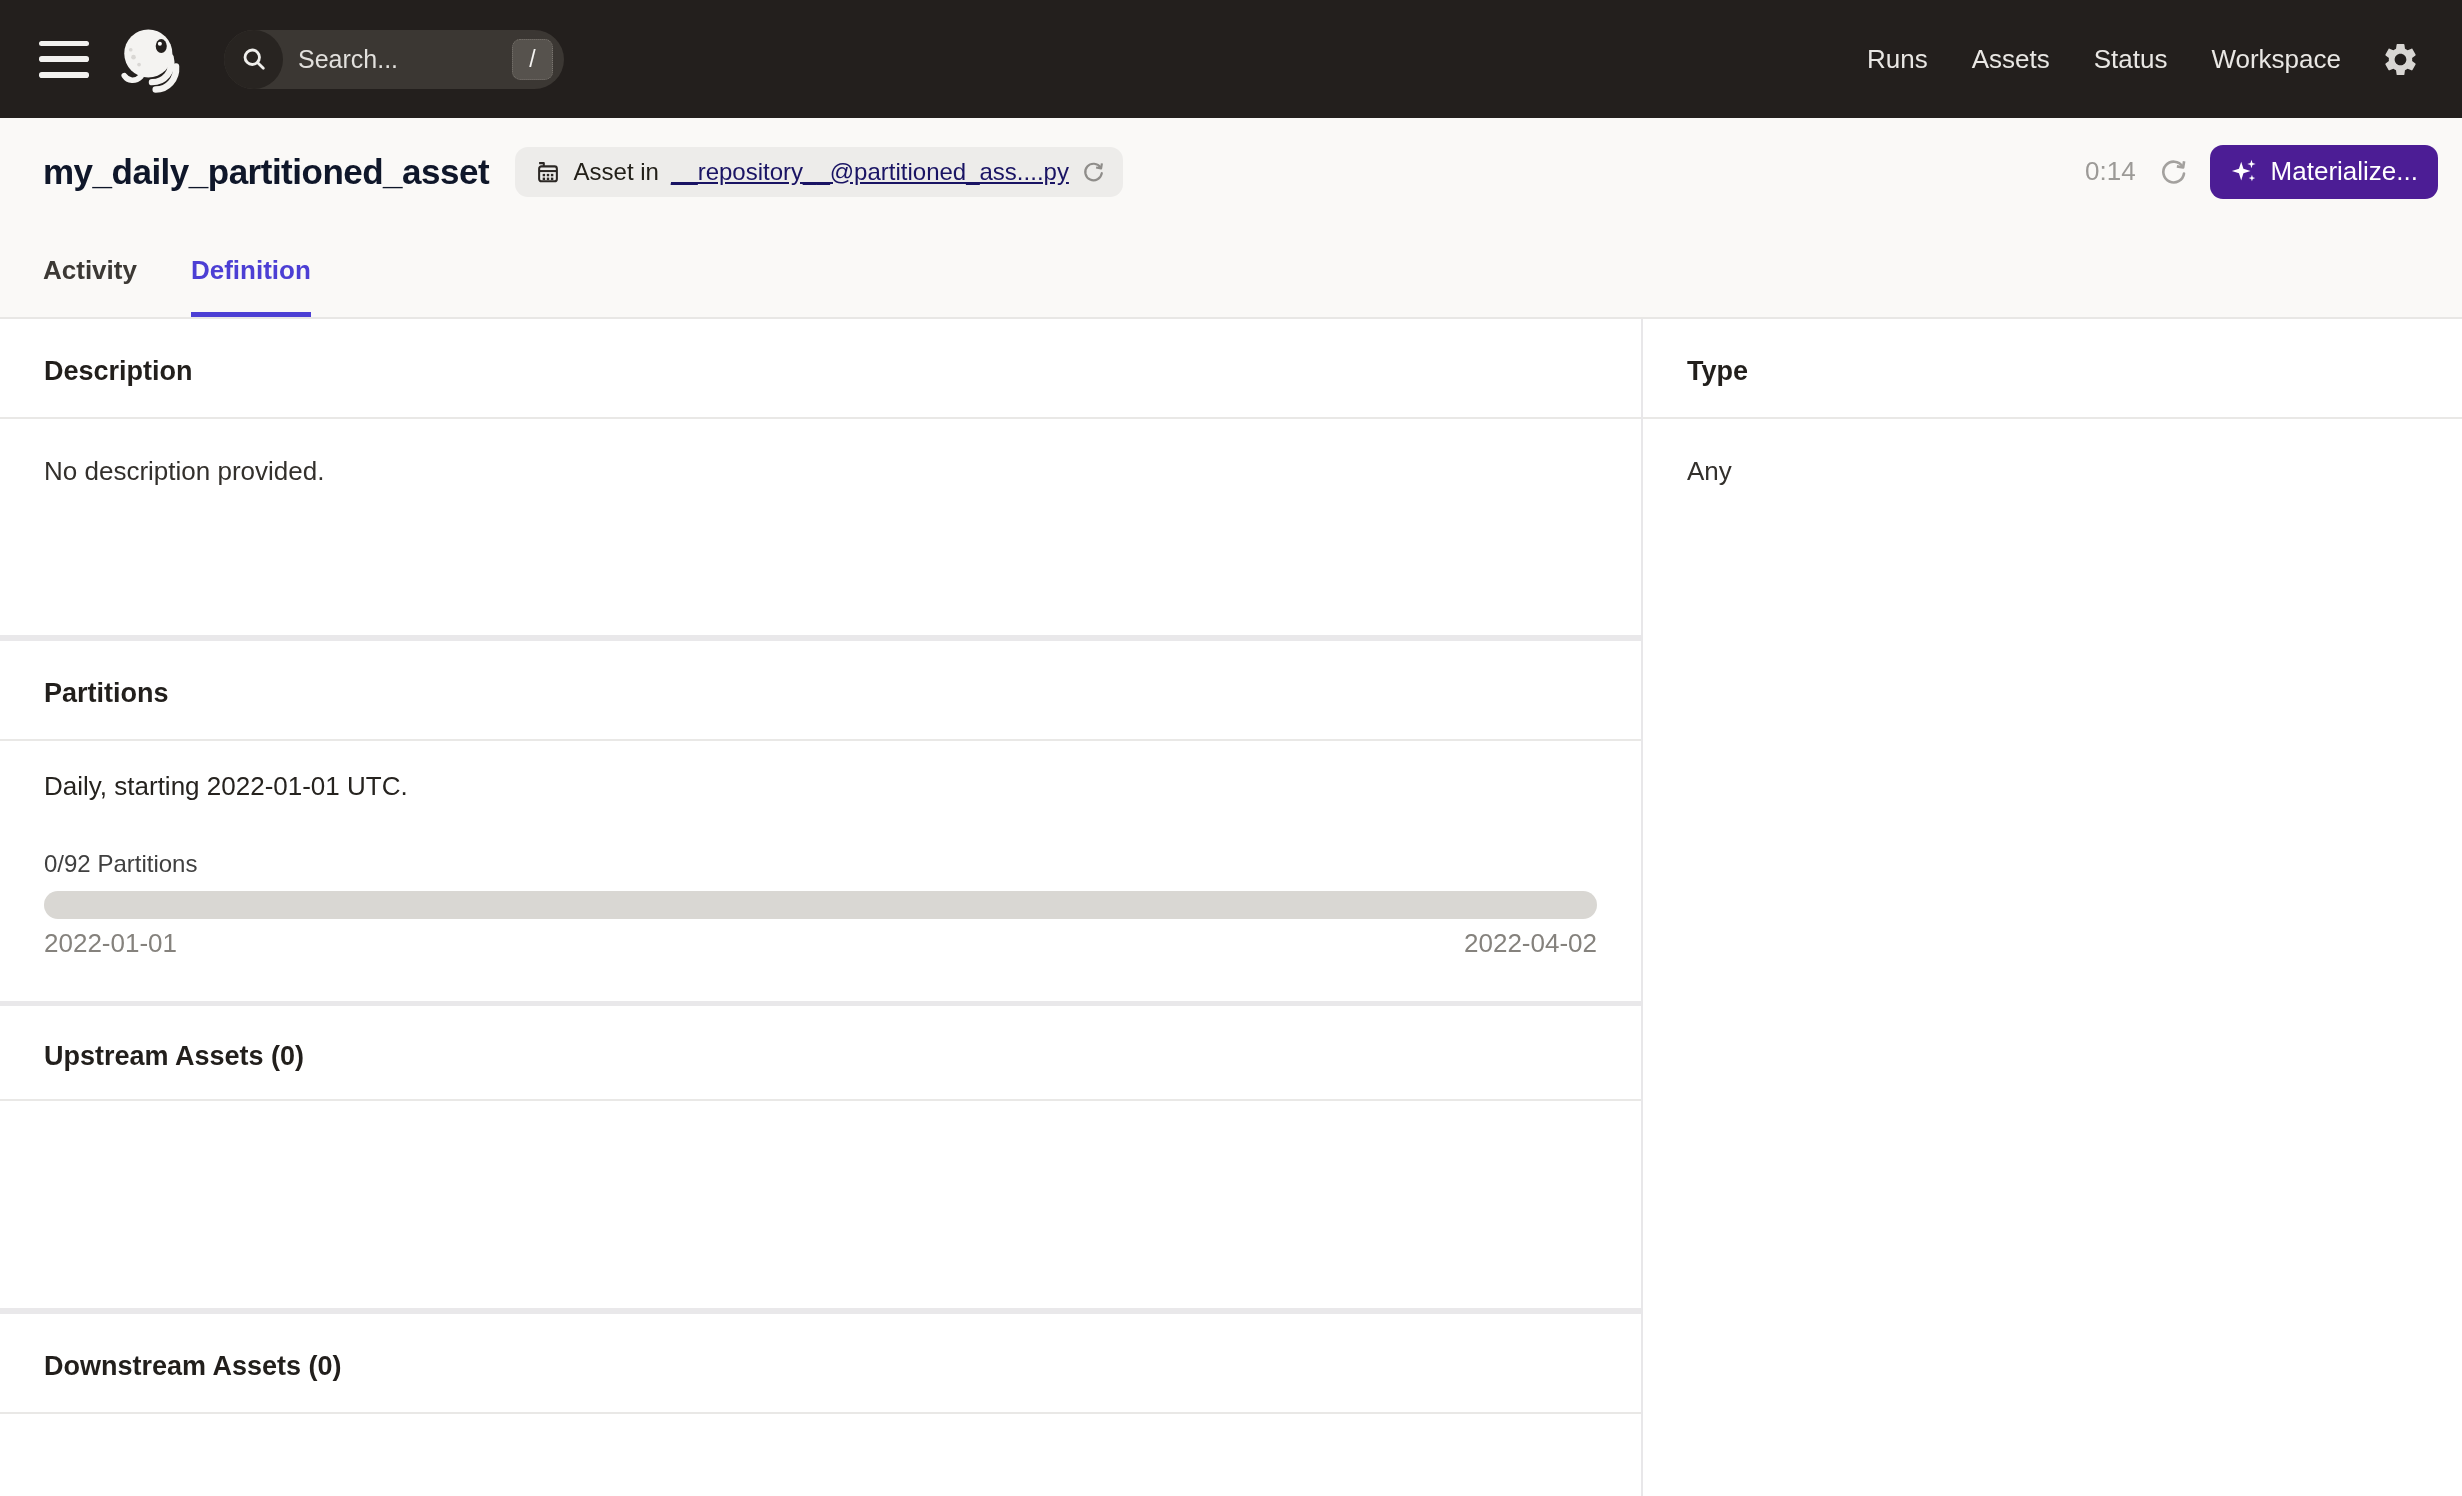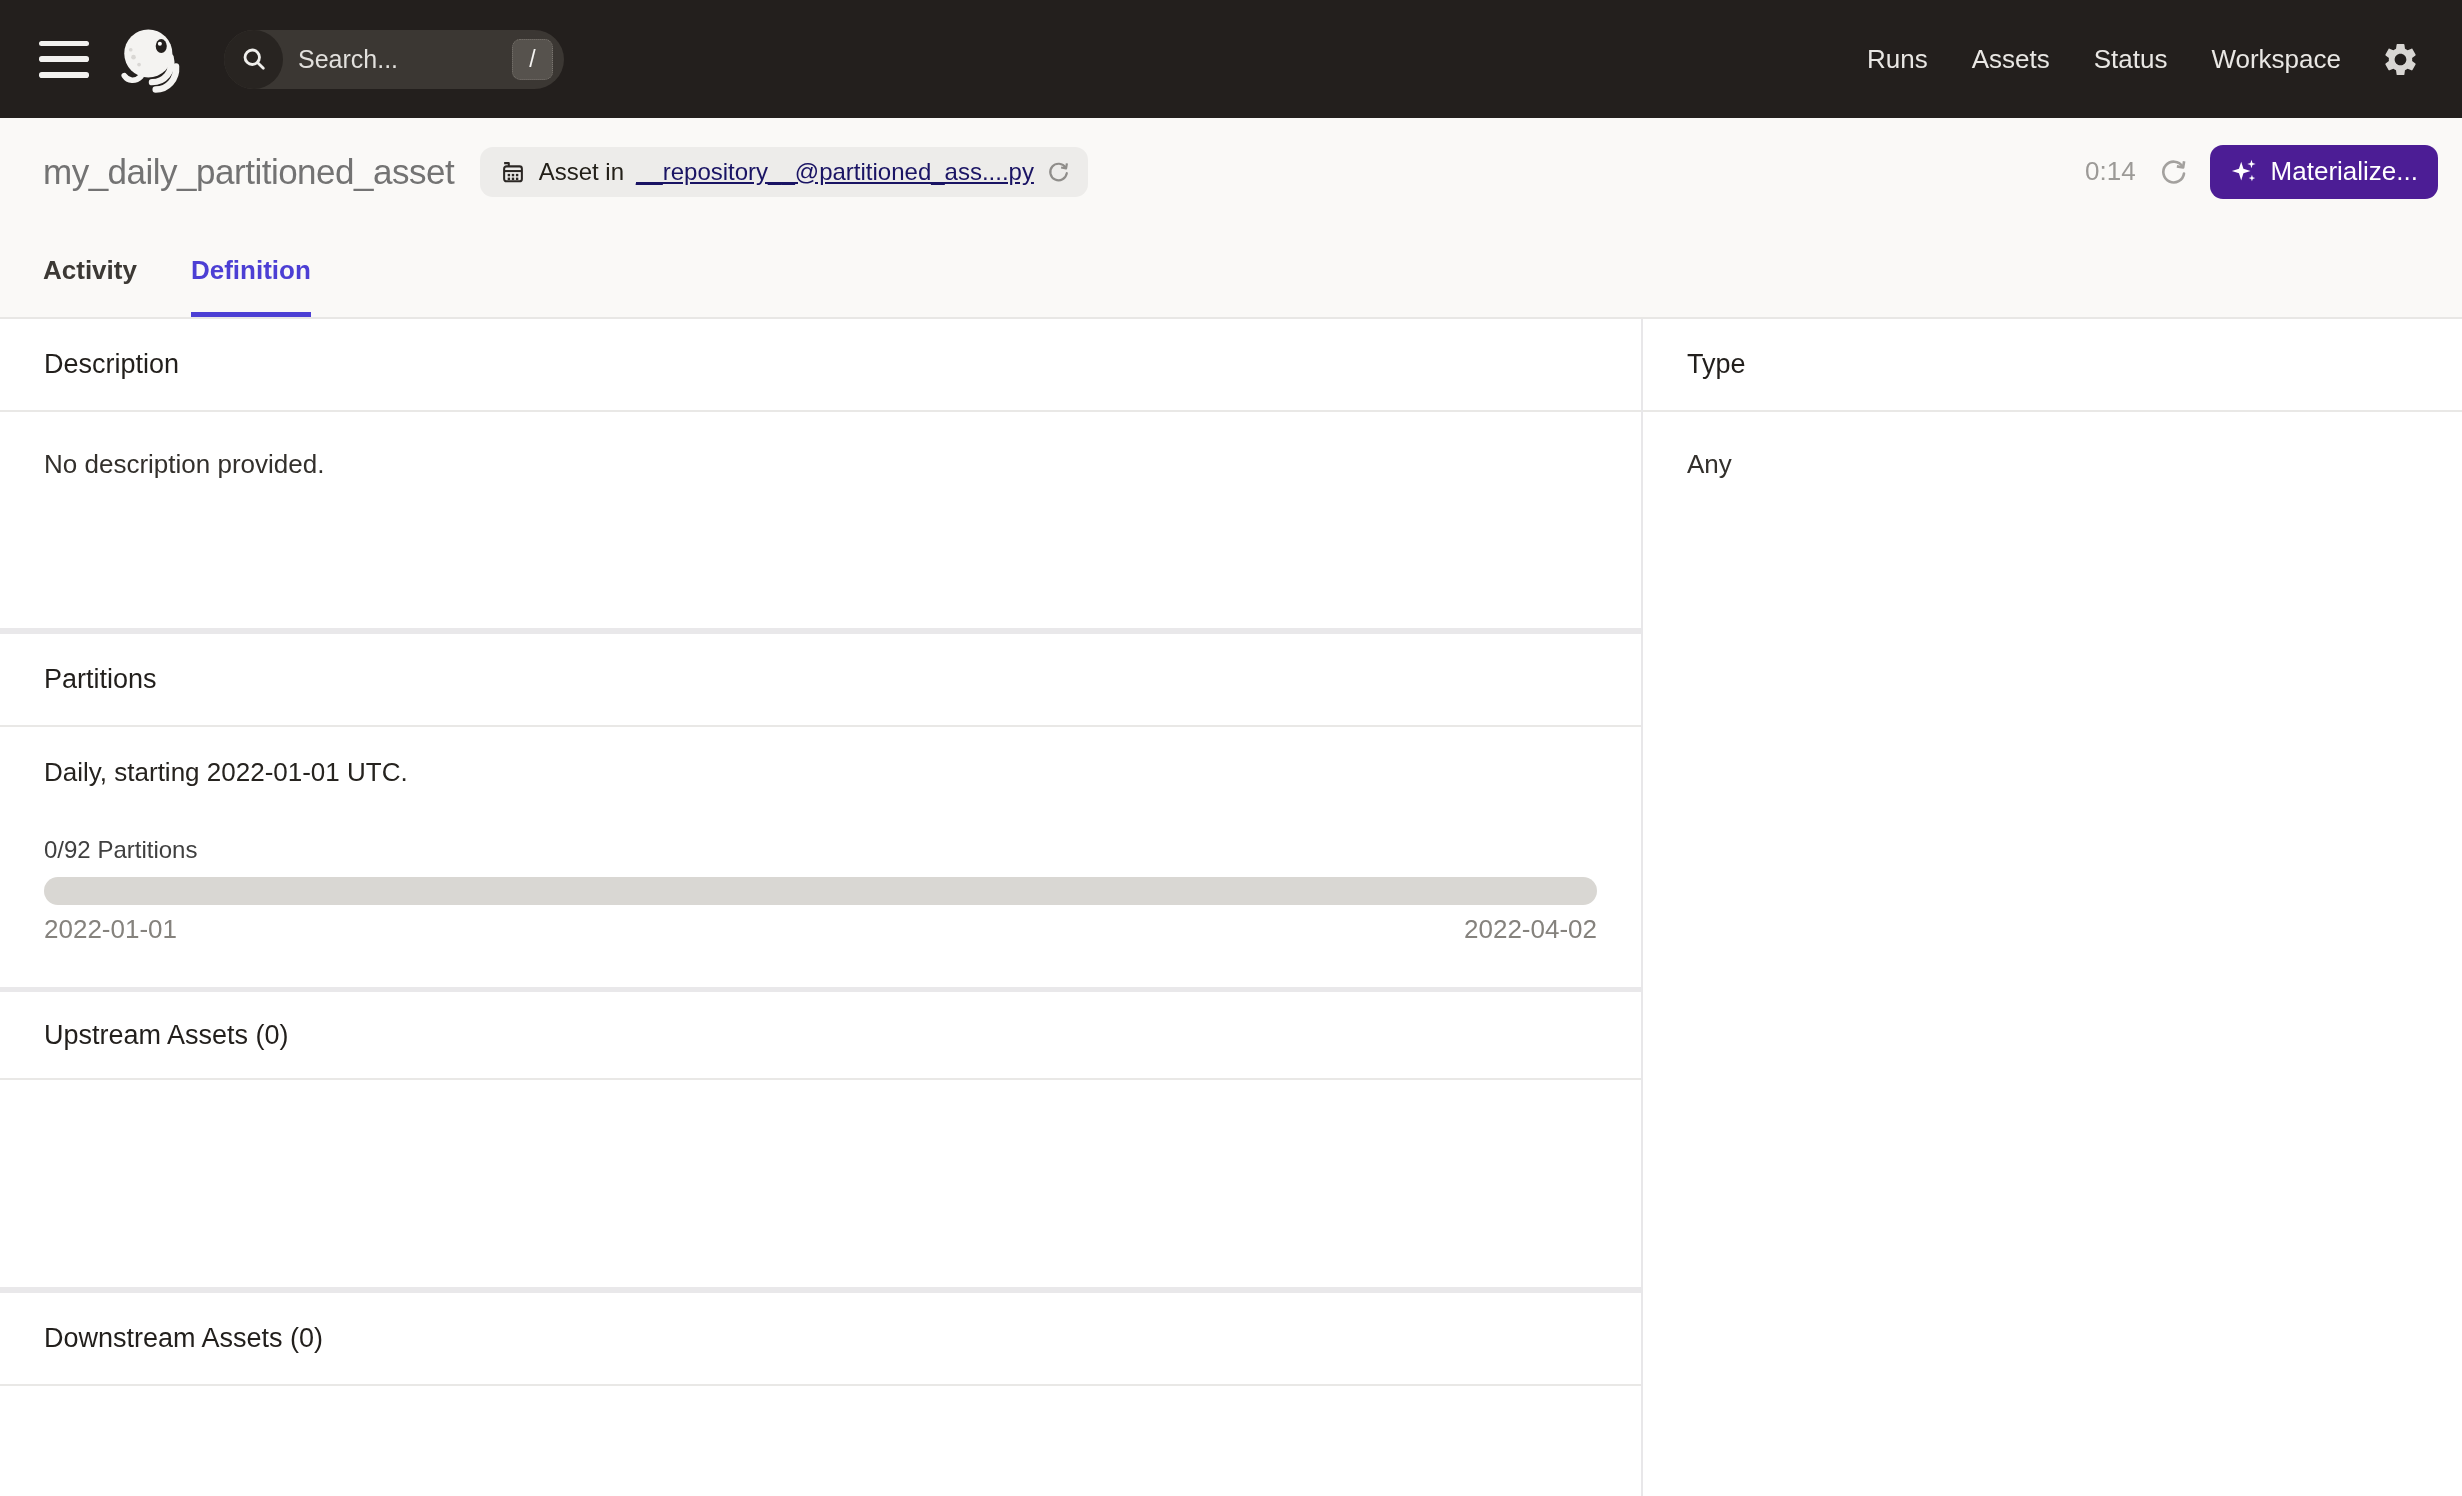--- a/index.html
+++ b/index.html
@@ -41,21 +41,21 @@
   .nav-links { margin-left:auto; display:flex; align-items:center; gap:44px; }
   .nav-link { color:#e9e7e4; font-size:26px; font-weight:500; cursor:pointer; }
   .gear { margin-left:39px; width:41px; height:41px; cursor:pointer; display:flex; align-items:center; justify-content:center; }
 
   
   .page-header {
     height:201px; background:#faf9f7; border-bottom:2.8px solid #e8e7e5;
     display:flex; flex-direction:column;
   }
   .title-row { display:flex; align-items:center; padding:0 24px 0 43px; margin-top:24px; height:59px; }
-  .page-title { font-size:35px; font-weight:400; color:#737373; letter-spacing:-0.5px; }
+  .page-title { font-size:35px; font-weight:700; color:#0f172a; letter-spacing:-0.5px; }
   .asset-badge {
     margin-left:26px; height:50px; background:#edecea; border-radius:13px;
     display:flex; align-items:center; gap:12px; padding:0 18.5px; font-size:24px; color:#232019;
   }
   .asset-link { color:#1a1464; text-decoration:underline; cursor:pointer; }
   .badge-refresh { cursor:pointer; display:flex; }
   .header-right { margin-left:auto; display:flex; align-items:center; gap:22px; }
   .timer { color:#9c9a97; font-size:26px; }
   .refresh-btn { cursor:pointer; display:flex; }
   .materialize-btn {
@@ -68,21 +68,21 @@
   .tab.active { color:#4c3fd4; border-bottom-color:#4c3fd4; }
 
   
   .content { display:flex; height:1178px; align-items:stretch; }
   .col-left { width:1641px; flex:0 0 auto; display:flex; flex-direction:column; background:#ffffff; }
   .col-right { flex:1; border-left:2.8px solid #e8e7e9; display:flex; flex-direction:column; background:#ffffff; }
 
   .section-header {
     height:93px; flex:0 0 auto; display:flex; align-items:center;
     padding:12px 44px; border-bottom:2.8px solid #e9e8e6;
-    font-size:27px; font-weight:400; color:#221f1c;
+    font-size:27px; font-weight:700; color:#221f1c;margin-top:7px;
   }
   .section-gap { height:5.6px; flex:0 0 auto; background:#e9e8ea; }
 
   .desc-body { height:216px; flex:0 0 auto; padding:37px 44px; font-size:26px; color:#33302c; }
 
   .part-body { height:260px; flex:0 0 auto; padding:30px 44px 0 44px; }
   .part-summary { font-size:26px; color:#26231f; }
   .part-label { margin-top:48px; font-size:24px; color:#404040; }
   .progress-track {
     margin-top:13px; height:28px; border-radius:14px; background:#d9d7d3; overflow:hidden;

